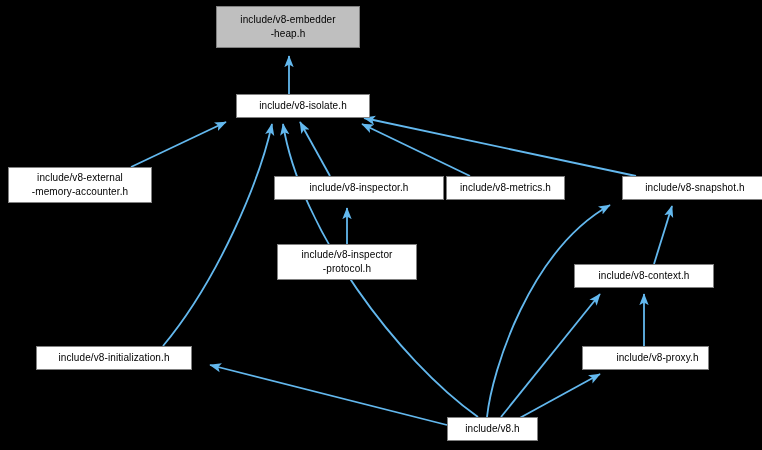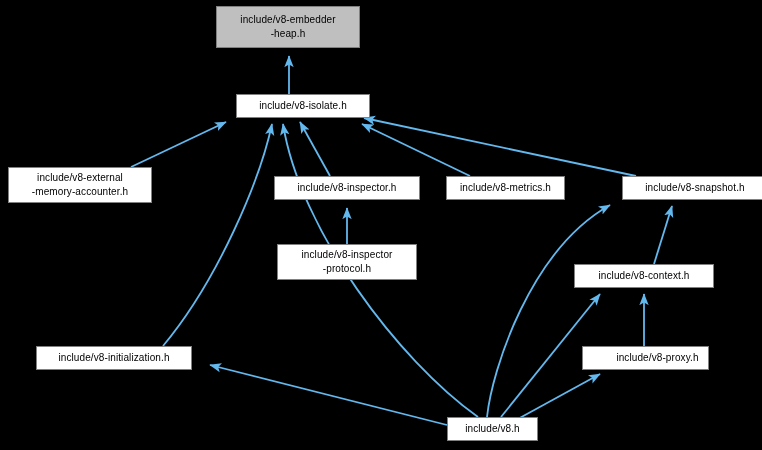--- a/index.html
+++ b/index.html
@@ -71,21 +71,21 @@
         <path d="M 654,264 L 672,206" fill="none" stroke="#63b8ee" stroke-width="1.8" marker-end="url(#arrowhead)"></path>
       </g>
   </svg>
 
   <div id="nodes-layer">
       <div class="node-box root" style="left: 216px; top: 6px; width: 144px; height: 42px;">include/v8-embedder
 -heap.h</div>
       <div class="node-box" style="left: 236px; top: 94px; width: 134px; height: 24px;">include/v8-isolate.h</div>
       <div class="node-box" style="left: 8px; top: 167px; width: 144px; height: 36px;">include/v8-external
 -memory-accounter.h</div>
-      <div class="node-box" style="left: 274px; top: 176px; width: 146px; height: 24px; text-align: right;">include/v8-inspector.h</div>
+      <div class="node-box" style="left: 274px; top: 176px; width: 170px; height: 24px; text-align: right;">include/v8-inspector.h</div>
       <div class="node-box" style="left: 446px; top: 176px; width: 119px; height: 24px;">include/v8-metrics.h</div>
       <div class="node-box" style="left: 622px; top: 176px; width: 146px; height: 24px;">include/v8-snapshot.h</div>
       <div class="node-box" style="left: 277px; top: 244px; width: 140px; height: 36px;">include/v8-inspector
 -protocol.h</div>
       <div class="node-box" style="left: 574px; top: 264px; width: 140px; height: 24px;">include/v8-context.h</div>
       <div class="node-box" style="left: 582px; top: 346px; width: 127px; height: 24px; padding-left: 24px;">include/v8-proxy.h</div>
       <div class="node-box" style="left: 36px; top: 346px; width: 156px; height: 24px;">include/v8-initialization.h</div>
       <div class="node-box" style="left: 447px; top: 417px; width: 91px; height: 24px; text-align: right;">include/v8.h</div>
     </div>
 

